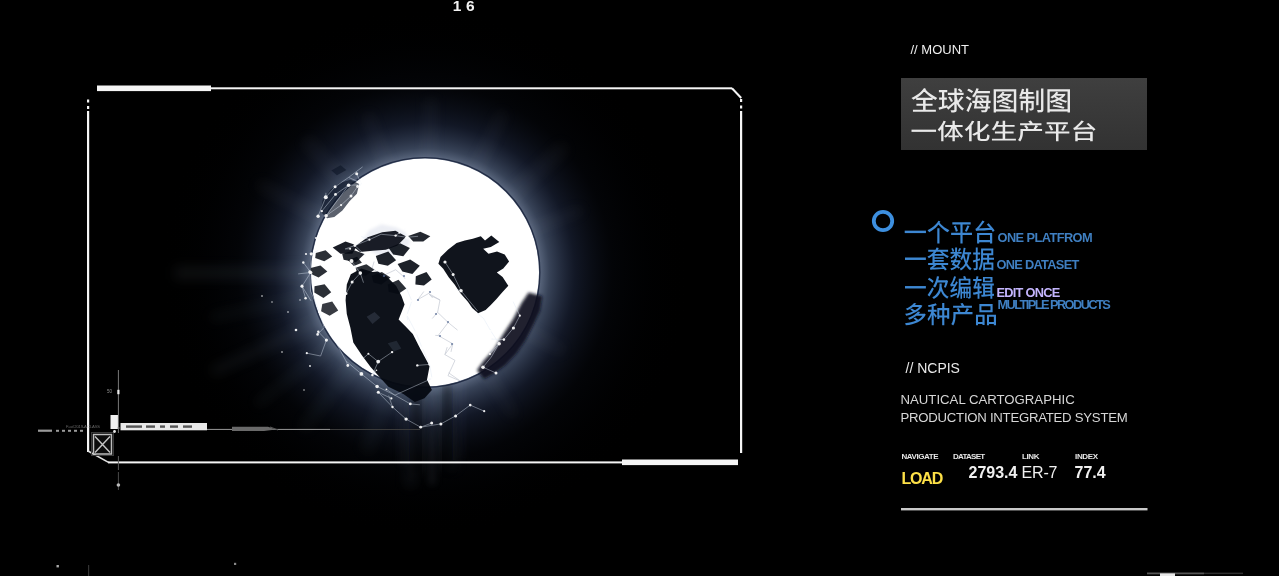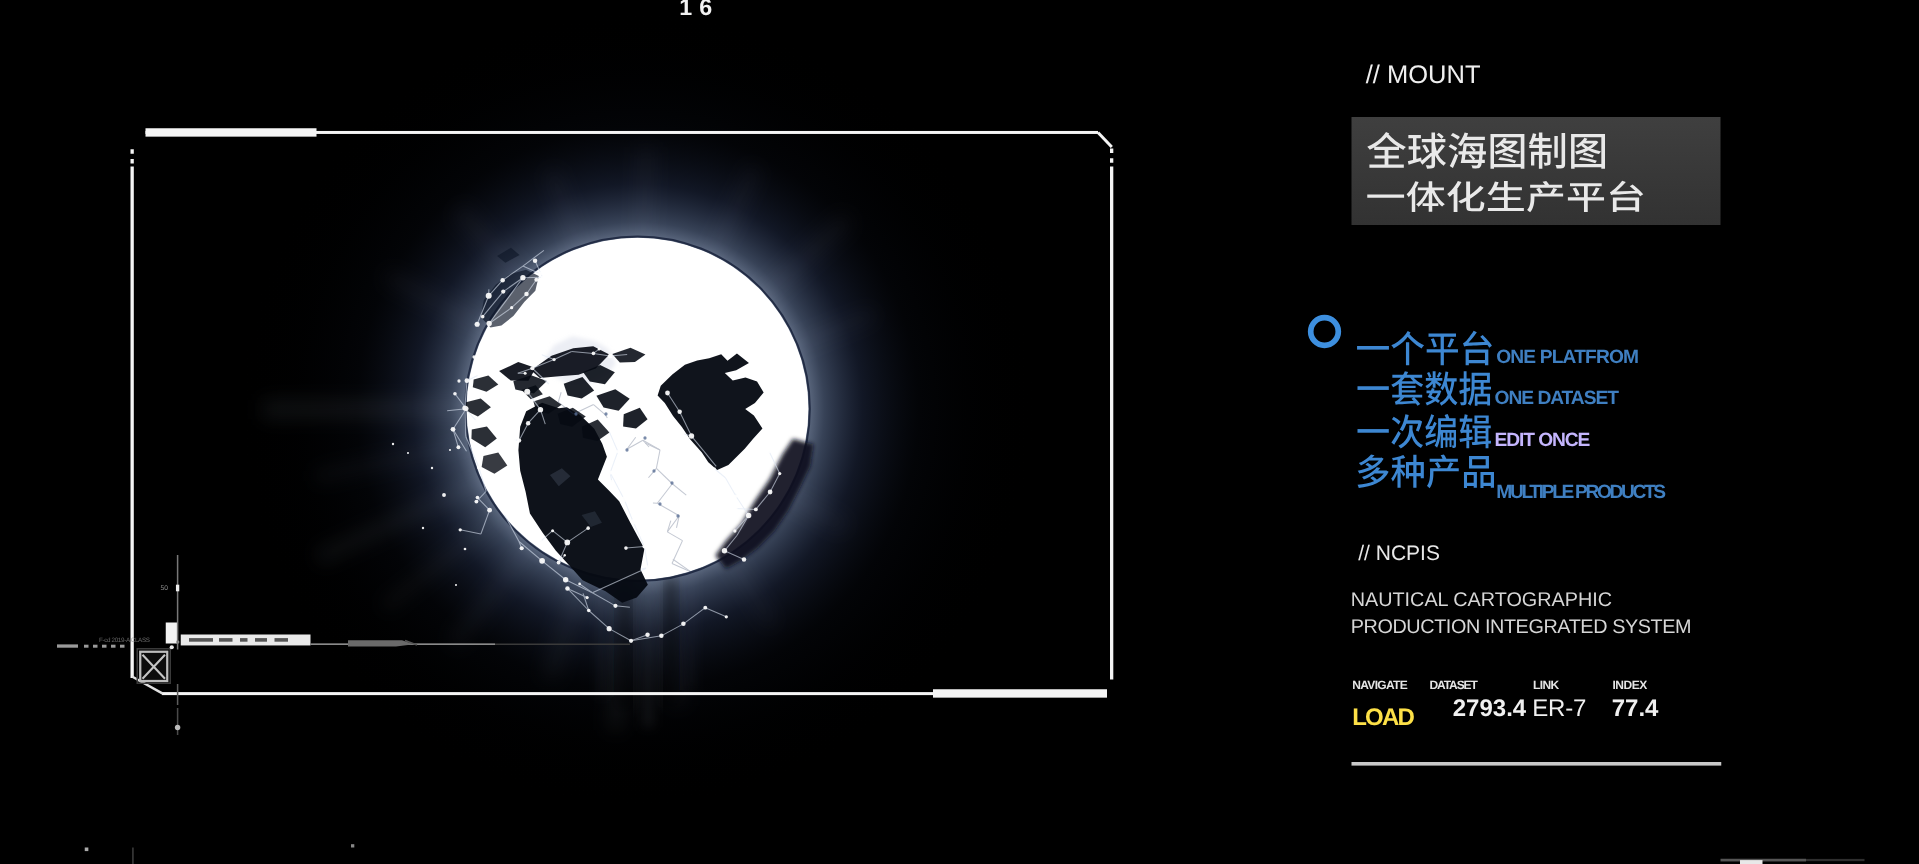--- a/index.html
+++ b/index.html
@@ -412,25 +412,25 @@
     <use href="#g4e00" transform="translate(904.04 296.82) scale(0.02271 -0.02449)" fill="#3d87d2"></use>
     <use href="#g6b21" transform="translate(926.75 296.82) scale(0.02271 -0.02449)" fill="#3d87d2"></use>
     <use href="#g7f16" transform="translate(949.45 296.82) scale(0.02271 -0.02449)" fill="#3d87d2"></use>
     <use href="#g8f91" transform="translate(972.16 296.82) scale(0.02271 -0.02449)" fill="#3d87d2"></use>
     <use href="#g591a" transform="translate(903.41 323.28) scale(0.02357 -0.02398)" fill="#3d87d2"></use>
     <use href="#g79cd" transform="translate(926.98 323.28) scale(0.02357 -0.02398)" fill="#3d87d2"></use>
     <use href="#g4ea7" transform="translate(950.56 323.28) scale(0.02357 -0.02398)" fill="#3d87d2"></use>
     <use href="#g54c1" transform="translate(974.13 323.28) scale(0.02357 -0.02398)" fill="#3d87d2"></use>
 </svg>
 <div style="position:absolute;left:452.8px;top:-2.0px;font-size:15.5px;font-weight:700;color:#f2f2f2;letter-spacing:0.2px;line-height:15.5px;white-space:nowrap;">1&nbsp;6</div>
-<div style="position:absolute;left:910.5px;top:41.7px;font-size:17px;font-weight:500;color:#efefef;letter-spacing:0px;line-height:15.0px;white-space:nowrap;">// MOUNT</div>
+<div style="position:absolute;left:910.5px;top:41.7px;font-size:13px;font-weight:500;color:#efefef;letter-spacing:0px;line-height:15.0px;white-space:nowrap;">// MOUNT</div>
 <div style="position:absolute;left:997.5px;top:231.6px;font-size:12.8px;font-weight:700;color:#3f7fc1;letter-spacing:-0.57px;line-height:12.8px;white-space:nowrap;">ONE PLATFROM</div>
 <div style="position:absolute;left:996.4px;top:258.6px;font-size:12.8px;font-weight:700;color:#3f7fc1;letter-spacing:-0.69px;line-height:12.8px;white-space:nowrap;">ONE DATASET</div>
 <div style="position:absolute;left:996.4px;top:287.1px;font-size:12.8px;font-weight:700;color:#c4b5fd;letter-spacing:-0.73px;line-height:12.8px;white-space:nowrap;">EDIT ONCE</div>
-<div style="position:absolute;left:997.5px;top:322px;font-size:12.8px;font-weight:700;color:#3f7fc1;letter-spacing:-1.57px;line-height:12.8px;white-space:nowrap;">MULTIPLE PRODUCTS</div>
+<div style="position:absolute;left:997.5px;top:299px;font-size:12.8px;font-weight:700;color:#3f7fc1;letter-spacing:-1.57px;line-height:12.8px;white-space:nowrap;">MULTIPLE PRODUCTS</div>
 <div style="position:absolute;left:905.5px;top:361.2px;font-size:14.0px;font-weight:500;color:#e8e8e8;letter-spacing:0px;line-height:14.0px;white-space:nowrap;">// NCPIS</div>
 <div style="position:absolute;left:900.5px;top:393.0px;font-size:13.2px;font-weight:400;color:#d6d6d6;letter-spacing:0px;line-height:13.2px;white-space:nowrap;">NAUTICAL CARTOGRAPHIC</div>
 <div style="position:absolute;left:900.5px;top:411px;font-size:13.2px;font-weight:400;color:#d6d6d6;letter-spacing:-0.26px;line-height:13.2px;white-space:nowrap;">PRODUCTION INTEGRATED SYSTEM</div>
 <div style="position:absolute;left:901.5px;top:453.3px;font-size:8.0px;font-weight:700;color:#e5e5e5;letter-spacing:-0.45px;line-height:8.0px;white-space:nowrap;">NAVIGATE</div>
 <div style="position:absolute;left:953.0px;top:453.3px;font-size:8.0px;font-weight:700;color:#e5e5e5;letter-spacing:-0.73px;line-height:8.0px;white-space:nowrap;">DATASET</div>
 <div style="position:absolute;left:1022.0px;top:453.3px;font-size:8.0px;font-weight:700;color:#e5e5e5;letter-spacing:-0.38px;line-height:8.0px;white-space:nowrap;text-align:right;">LINK</div>
 <div style="position:absolute;left:1075.0px;top:453.3px;font-size:8.0px;font-weight:700;color:#e5e5e5;letter-spacing:-0.32px;line-height:8.0px;white-space:nowrap;">INDEX</div>
 <div style="position:absolute;left:901.5px;top:471px;font-size:16.0px;font-weight:700;color:#fde047;letter-spacing:-1.2px;line-height:16.0px;white-space:nowrap;">LOAD</div>
 <div style="position:absolute;left:952.5px;top:464.7px;font-size:16.0px;font-weight:700;color:#f0f0f0;letter-spacing:0px;line-height:16.0px;white-space:nowrap;margin-left:16px;">2793.4</div>
 <div style="position:absolute;left:1021.5px;top:464.7px;font-size:16.0px;font-weight:400;color:#f0f0f0;letter-spacing:-0.15px;line-height:16.0px;white-space:nowrap;">ER-7</div>

